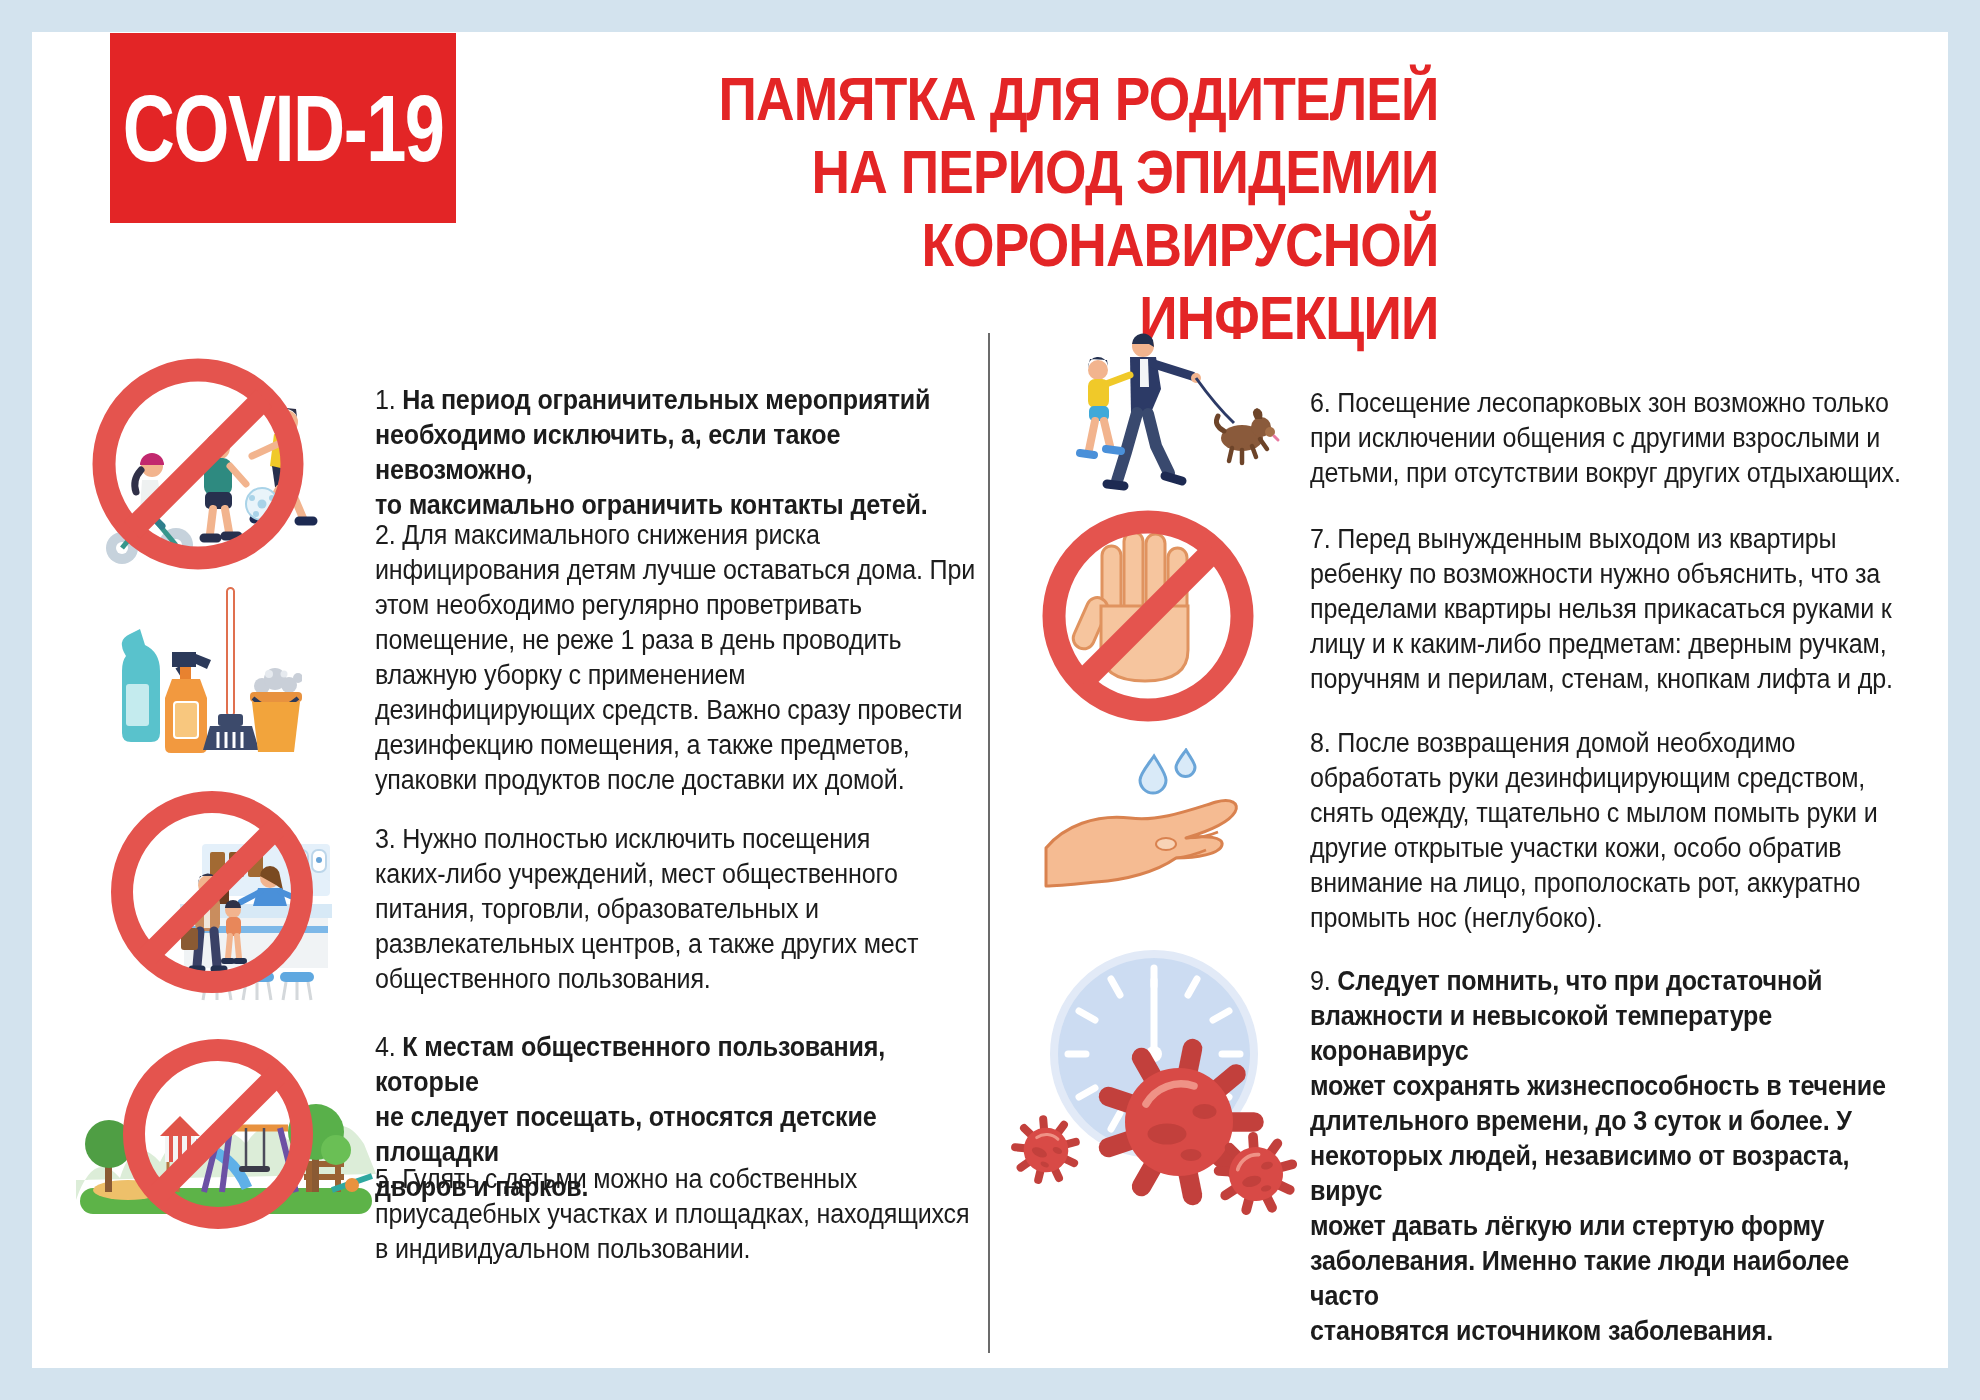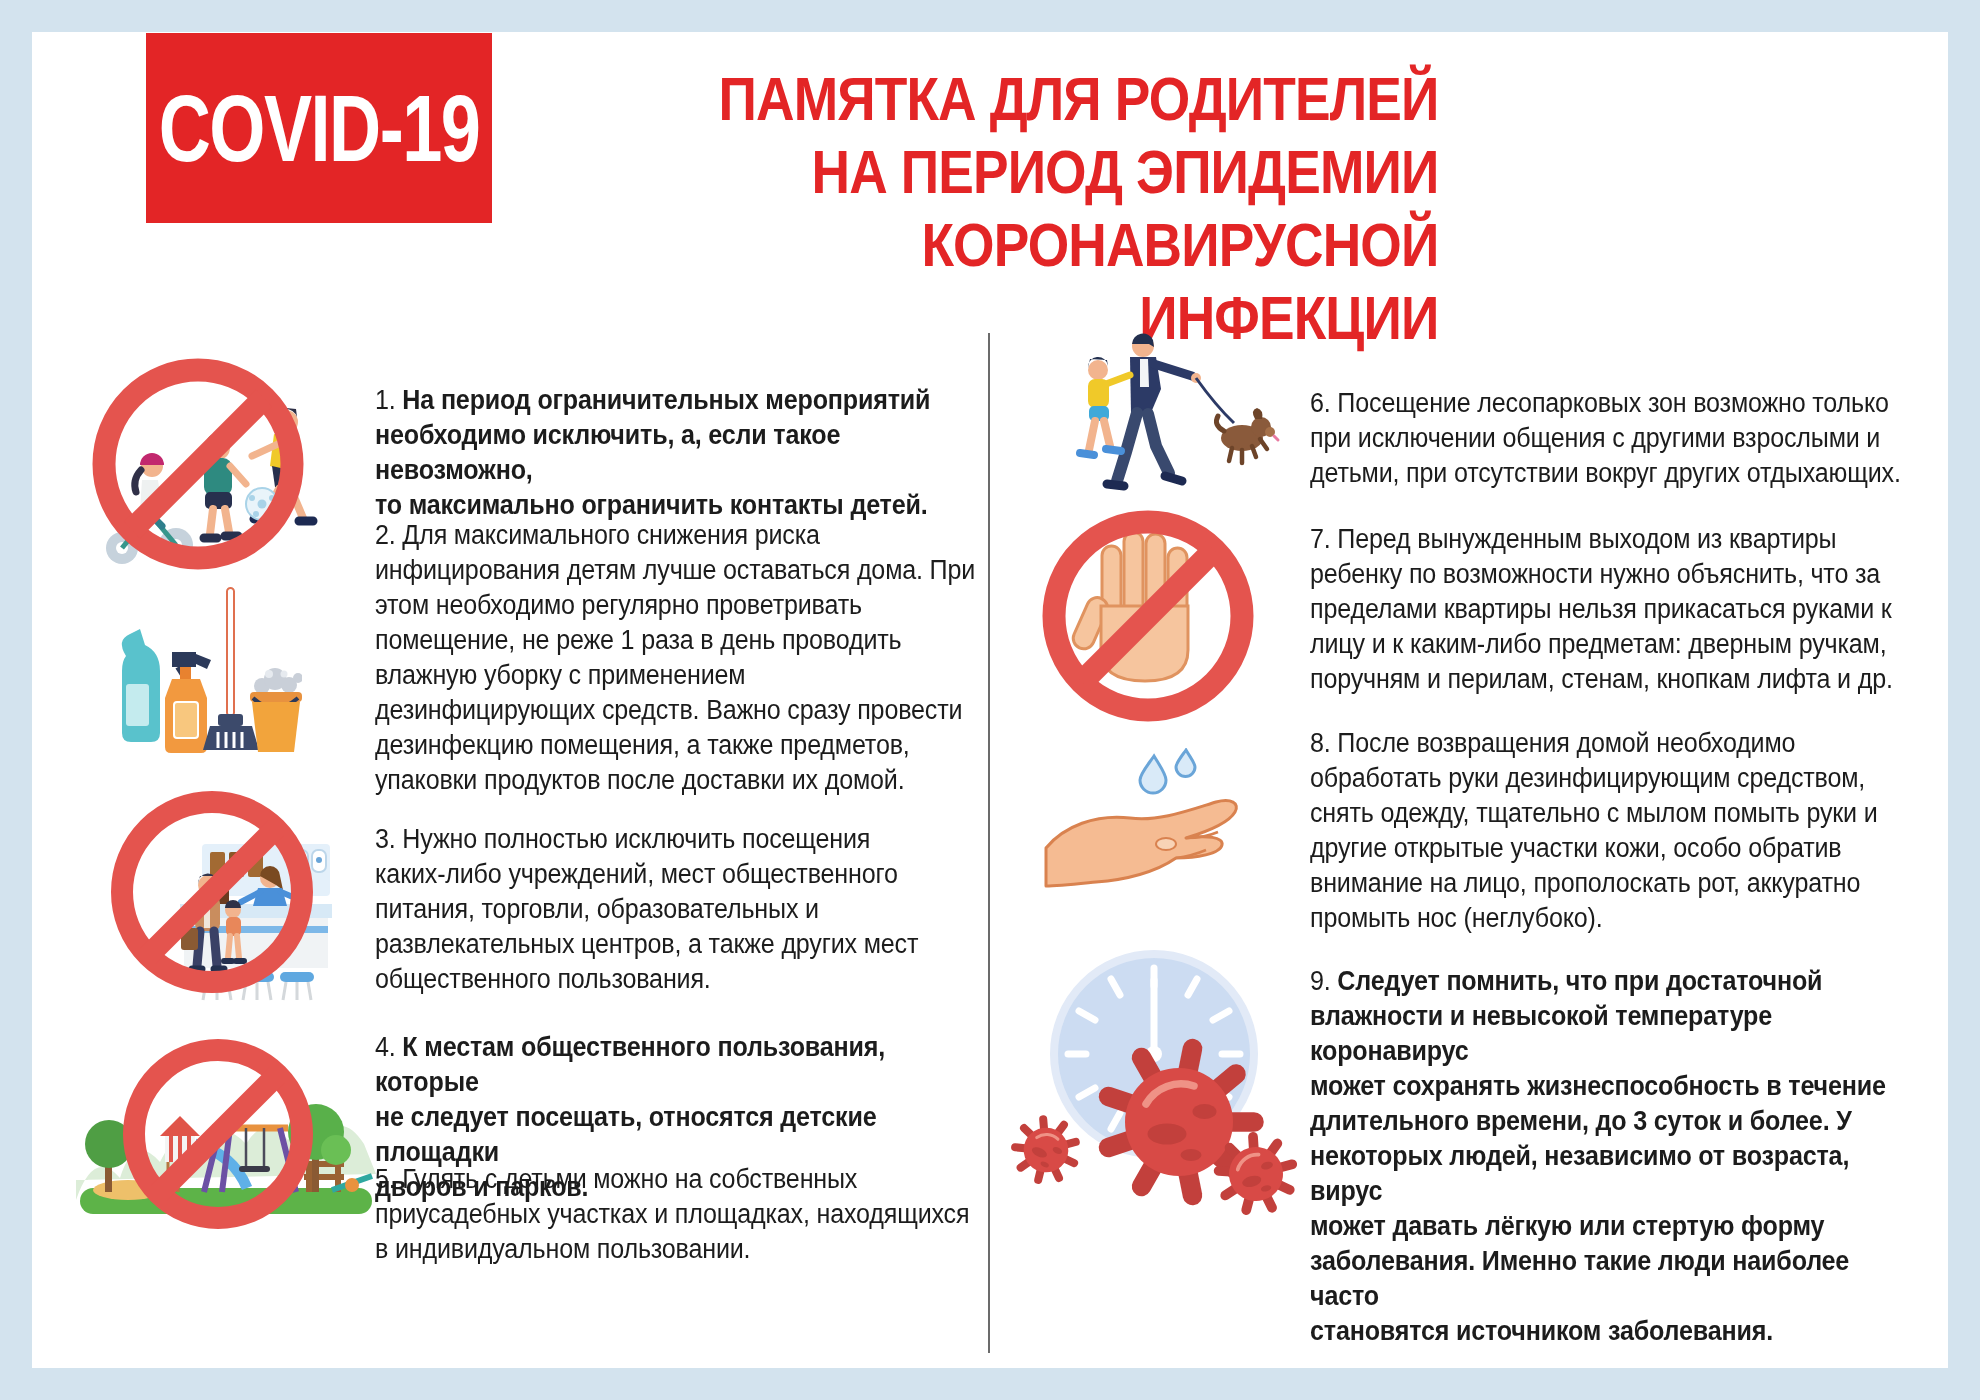--- a/index.html
+++ b/index.html
@@ -1,21 +1,21 @@
 <!DOCTYPE html>
 <html><head>
 <meta charset="utf-8">
 <style>
   html,body{margin:0;padding:0;background:#9fb6c6;}
   .canvas{position:relative;width:1980px;height:1400px;background:#d3e3ee;overflow:hidden;
           font-family:"Liberation Sans",sans-serif;}
   .page{position:absolute;left:32px;top:32px;right:32px;bottom:32px;background:#ffffff;}
   .abs{position:absolute;}
   .covid-badge{left:110px;top:33px;width:346px;height:190px;background:#e32526;
-               display:flex;align-items:center;justify-content:center;margin-left:36px;}
+               display:flex;align-items:center;justify-content:center;}
   .covid-badge .txt{color:#fff;font-weight:700;font-size:95px;letter-spacing:-2px;
                display:inline-block;transform:scaleX(.76);transform-origin:50% 50%;white-space:nowrap;}
   .title{left:620px;top:62px;width:880px;text-align:right;color:#e32526;font-weight:700;
          font-size:62px;line-height:73px;letter-spacing:-1px;}
   .title .cond{display:inline-block;transform:scaleX(.86);transform-origin:50% 0;white-space:pre-line;}
   .org{left:1562px;top:86px;width:360px;color:#2b2a29;}
   .org-name{font-weight:700;font-size:46px;letter-spacing:-1px;white-space:nowrap;
             display:inline-block;transform:scaleX(.78);transform-origin:0 0;}
   .org-sub{margin-top:10px;font-size:21px;line-height:27px;white-space:nowrap;
            display:inline-block;transform:scaleX(.86);transform-origin:0 0;}

